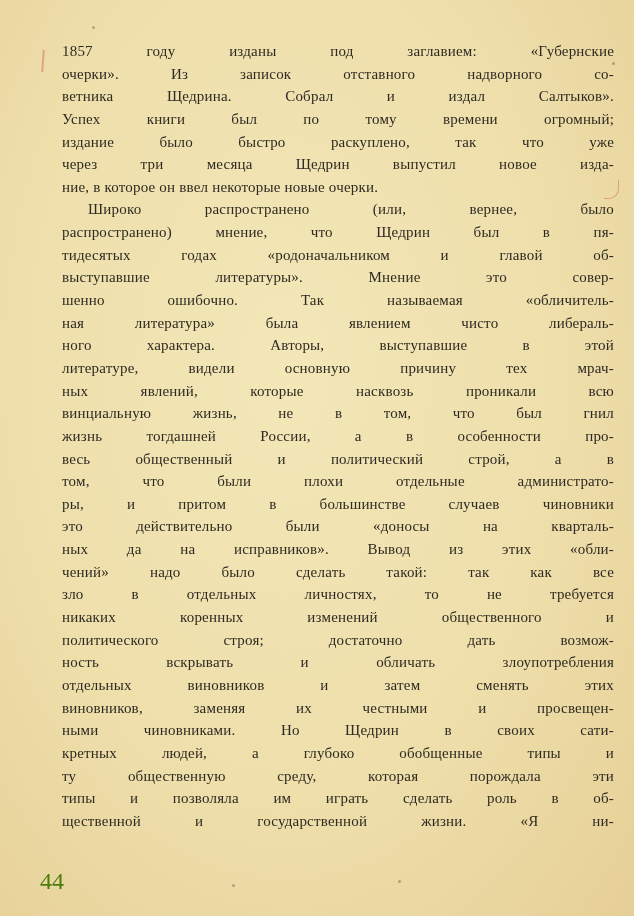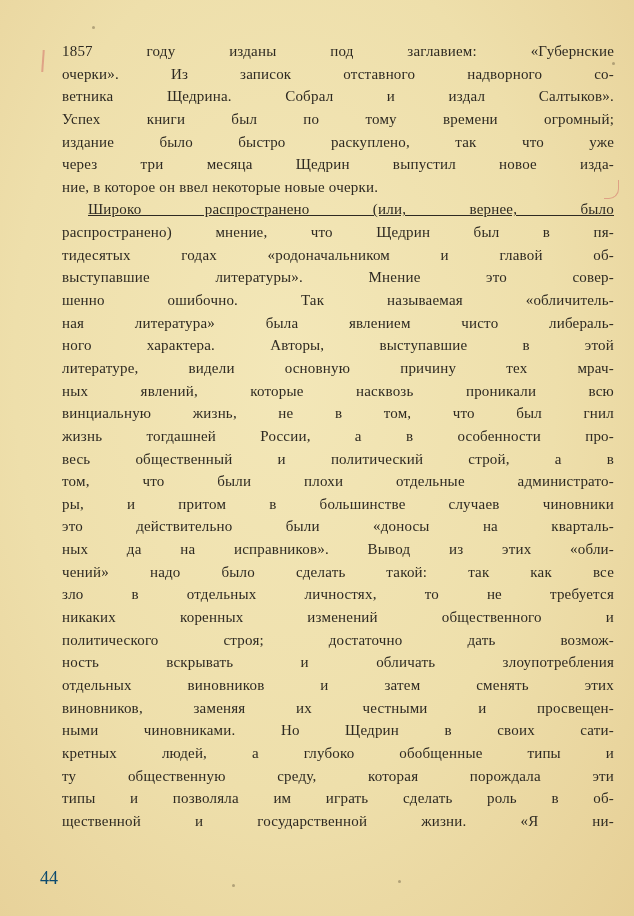--- a/index.html
+++ b/index.html
@@ -17,25 +17,25 @@
   .line {
     display: block;
     height: 22.65px;
     line-height: 22.65px;
     font-size: 15px;
     text-align: justify;
     text-align-last: justify;
     white-space: nowrap;
     letter-spacing: 0.2px;
   }
-  .line.indent { padding-left: 26px; text-decoration: underline; }
+  .line.indent { padding-left: 26px; }
   .line.last { text-align-last: left; }
   .page-number {
     position: absolute; left: 40px; top: 868px;
-    font-size: 18px; color: #0c4a6e;
+    font-size: 24px; color: #4d7c0f;
   }
   .margin-mark {
     position: absolute; left: 42px; top: 50px; width: 2px; height: 22px;
     background: #d98a78; opacity: 0.7; transform: rotate(4deg);
   }
   .pen-mark {
     position: absolute; left: 604px; top: 180px; width: 14px; height: 18px;
     border-right: 1.5px solid #d98a78; border-bottom: 1.5px solid #d98a78;
     border-radius: 0 0 10px 0; opacity: 0.7;
   }

